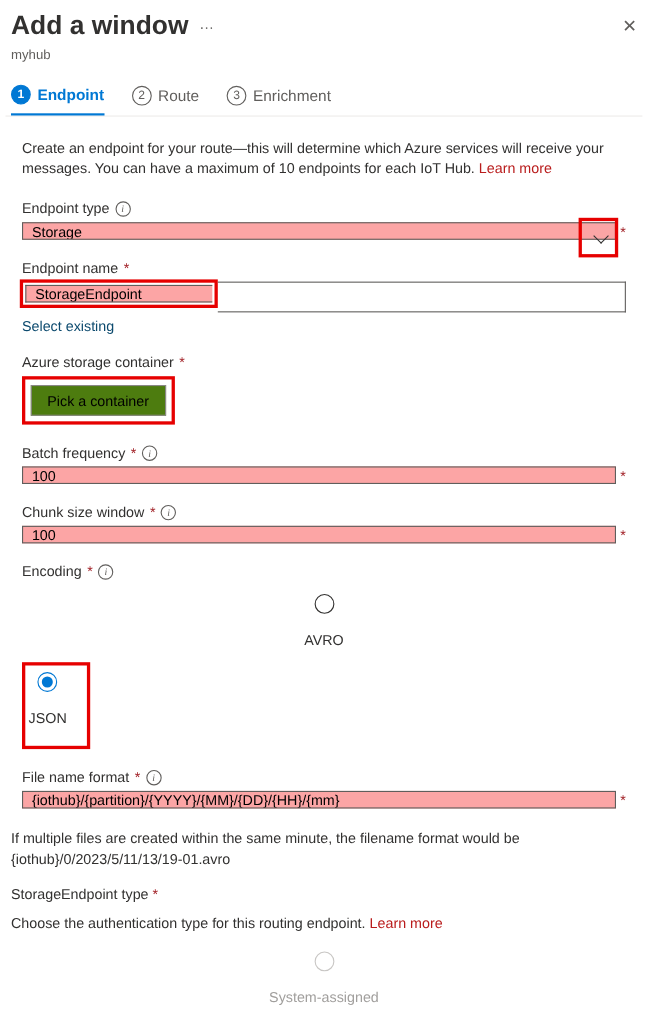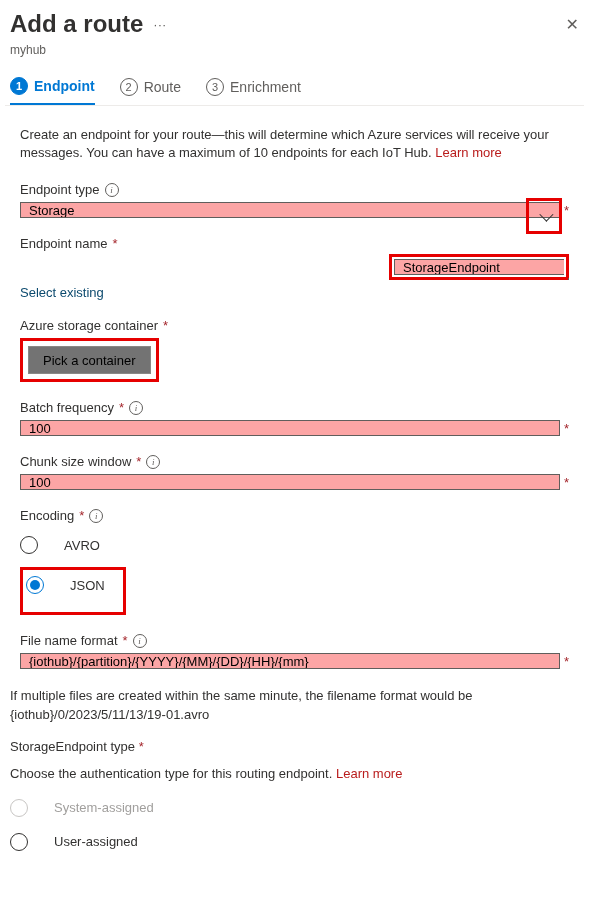--- a/index.html
+++ b/index.html
@@ -24,47 +24,47 @@
     .info-icon { width: 14px; height: 14px; border: 1px solid #605e5c; border-radius: 50%; display: inline-flex; align-items: center; justify-content: center; font-size: 9px; color: #605e5c; font-style: italic; font-family: Georgia, serif; }
     .select-wrap { position: relative; display: flex; align-items: center; }
     .select, .input { width: 100%; height: 16px; border: 1px solid #605e5c; padding: 0 8px; font-size: 13px; background: #fca5a5; }
     .select { padding-right: 30px; }
     .chevron-box { position: absolute; right: 0; top: -1px; width: 30px; height: 30px; display: flex; align-items: center; justify-content: center; pointer-events: none; }
     .chevron-down { width: 10px; height: 10px; border-right: 1px solid #323130; border-bottom: 1px solid #323130; transform: rotate(45deg) translateY(-2px); }
     .star-outside { color: #a4262c; margin-left: 4px; }
     .row-with-star { display: flex; align-items: center; }
     .row-with-star > :first-child { flex: 1; }
     .link-small { color: #0c4a6e; font-size: 13px; cursor: pointer; display: inline-block; margin-top: 5px; }
-    .btn { height: 28px; padding: 0 14px; border: 1px solid #8a8886; background: #737373; font-size: 13px; cursor: pointer; }
+    .btn { height: 28px; padding: 0 14px; border: 1px solid #8a8886; background: #4d7c0f; font-size: 13px; cursor: pointer; }
     .radio-group { margin-top: 10px; }
-    .radio-item { display: flex; align-items: center; gap: 26px; margin-bottom: 10px; padding: 3px 0; }
+    .radio-item { display: flex; align-items: center; gap: 16px; margin-bottom: 10px; padding: 3px 0; flex-direction: column; }
     .radio { width: 18px; height: 18px; border: 1px solid #323130; border-radius: 50%; display: flex; align-items: center; justify-content: center; cursor: pointer; }
     .radio.selected { border-color: #0078d4; }
     .radio.selected::after { content: ''; width: 10px; height: 10px; background: #0078d4; border-radius: 50%; }
     .radio.disabled { border-color: #c8c6c4; cursor: default; }
     .radio-label { font-size: 13px; }
     .radio-label.disabled { color: #a19f9d; }
     .note { font-size: 13px; color: #323130; margin-bottom: 15px; line-height: 1.4; }
     .section-label { font-size: 13px; margin-bottom: 12px; }
     .auth-desc { font-size: 13px; margin-bottom: 15px; }
     .highlight-red { border: 3px solid #e60000; }
     .hl-dropdown { position: absolute; right: -2px; top: -4px; width: 36px; height: 36px; border: 3px solid #e60000; pointer-events: none; }
     .hl-input-wrap { display: inline-block; padding: 2px; margin: -2px 0 -2px -2px; }
     .hl-input-wrap .input { width: 170px; border-right: none; }
     .input-rest { flex: 1; height: 28px; border: 1px solid #605e5c; border-left: none; }
-    .input-row-hl { display: flex; align-items: flex-end; flex-direction: column; }
+    .input-row-hl { display: flex; align-items: flex-start; }
     .hl-btn-wrap { display: inline-block; padding: 5px; }
     .hl-radio-wrap { display: inline-flex; padding: 3px 18px 3px 3px; }
     .content-outer { padding: 0 5px; }
   </style>
 </head>
 <body>
 
 <div class="header">
-  <div class="title">Add a route</div>
+  <div class="title">Add a window</div>
   <div class="more-icon">···</div>
   <div class="spacer"></div>
   <div class="close-icon">✕</div>
 </div>
 <div class="subtitle">myhub</div>
 
 <div class="stepper">
   <div class="step active">
     <div class="step-badge">1</div>
     <span>Endpoint</span>

